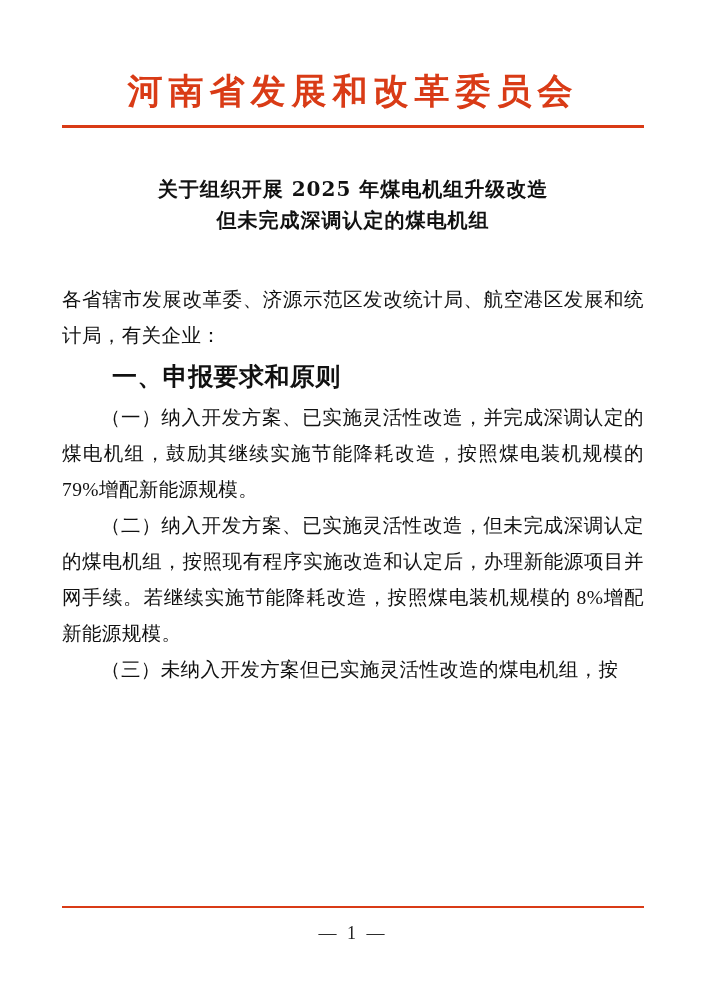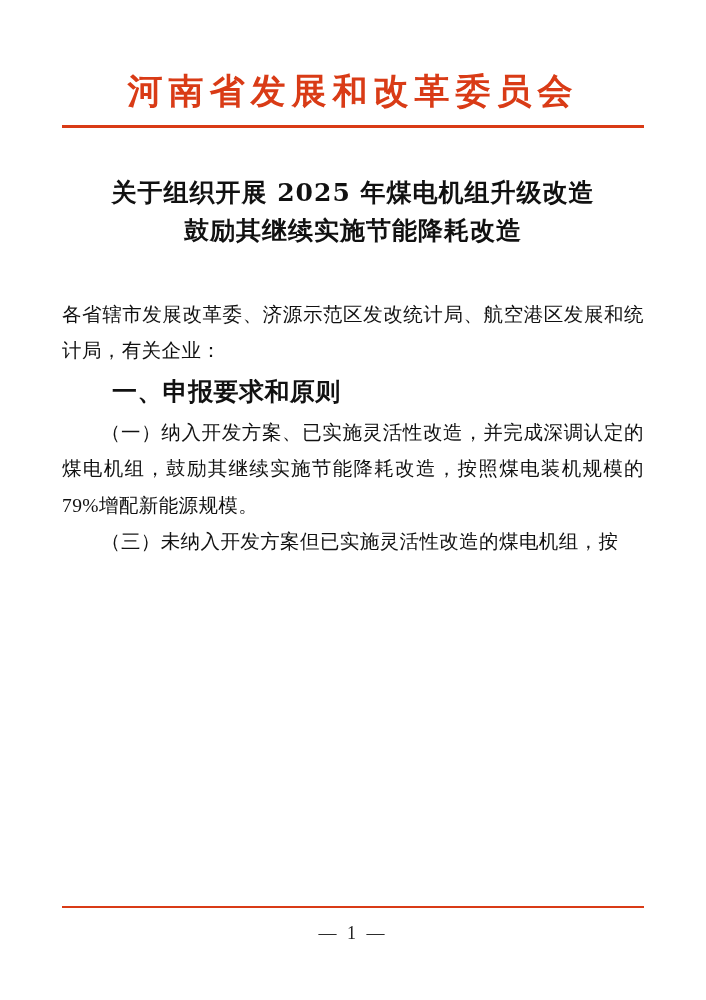--- a/index.html
+++ b/index.html
@@ -39,21 +39,21 @@
     margin-top: 14px;
     height: 3px;
     background: #d93b16;
     width: 100%;
   }
   .doc-title {
     text-align: center;
     margin-top: 46px;
     font-family: "DejaVu Serif", "Liberation Serif", serif;
     font-weight: bold;
-    font-size: 25px;
+    font-size: 20px;
     line-height: 1.55;
     letter-spacing: 1px;
     color: #111;
   }
   .doc-title .line {
     display: block;
   }
   .body-text {
     margin-top: 46px;
     font-size: 19.5px;
@@ -103,27 +103,28 @@
 
 <div class="page">
 
   <div class="masthead">
     <div class="masthead-title">河南省发展和改革委员会</div>
     <div class="masthead-rule"></div>
   </div>
 
   <div class="doc-title">
     <span class="line">关于组织开展 2025 年煤电机组升级改造</span>
-    <span class="line">鼓励其继续实施节能降耗改造</span>
+    <span class="line">但未完成深调认定的煤电机组</span>
   </div>
 
   <div class="body-text">
     <p class="p-noindent">各省辖市发展改革委、济源示范区发改统计局、航空港区发展和统计局，有关企业：</p>
     <p class="p-heading">一、申报要求和原则</p>
     <p class="p-indent">（一）纳入开发方案、已实施灵活性改造，并完成深调认定的煤电机组，鼓励其继续实施节能降耗改造，按照煤电装机规模的 79%增配新能源规模。</p>
+    <p class="p-indent">（二）纳入开发方案、已实施灵活性改造，但未完成深调认定的煤电机组，按照现有程序实施改造和认定后，办理新能源项目并网手续。若继续实施节能降耗改造，按照煤电装机规模的 8%增配新能源规模。</p>
     <p class="p-indent">（三）未纳入开发方案但已实施灵活性改造的煤电机组，按</p>
   </div>
 
   <div class="footer-rule"></div>
   <div class="footer">
     <span class="page-num">— 1 —</span>
   </div>
 
 </div>
 

